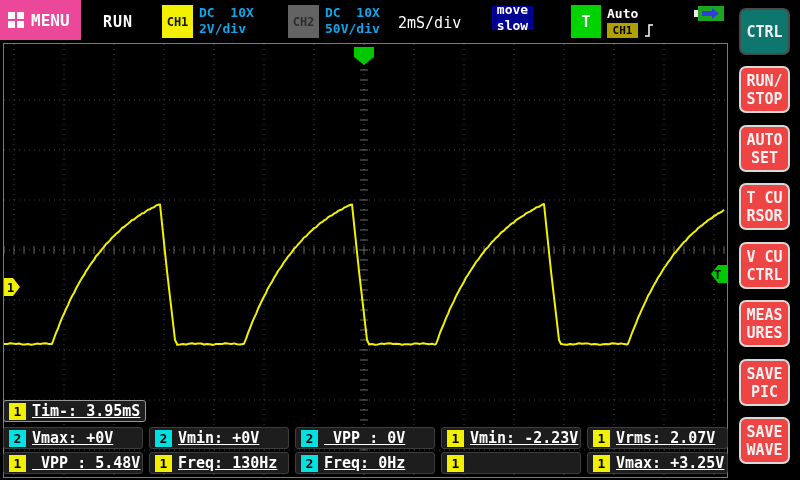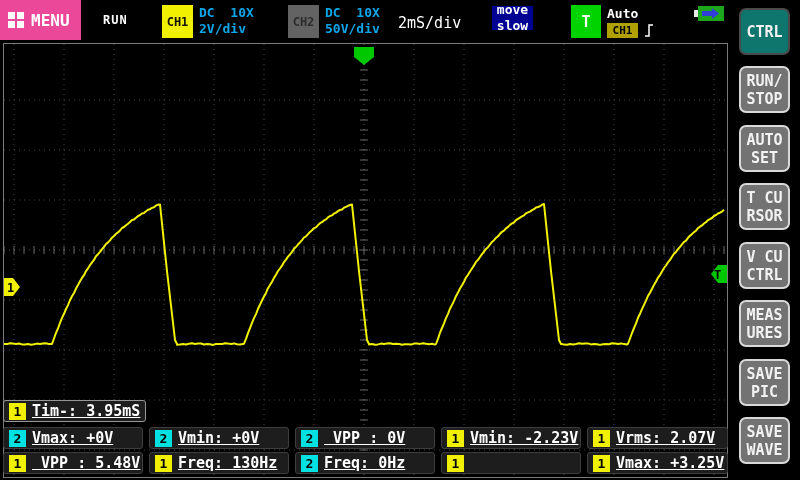--- a/index.html
+++ b/index.html
@@ -8,21 +8,21 @@
        -webkit-font-smoothing:none;}
   .abs{position:absolute;}
 
   
   #topbar{left:0;top:0;width:800px;height:43px;background:#000;}
   #menu-btn{left:0;top:0;width:81px;height:40px;background:#ec4899;
             display:flex;align-items:center;gap:7px;padding-left:8px;box-sizing:border-box;
             color:#fff;font-weight:bold;font-size:16px;cursor:pointer;}
   #menu-icon{width:16px;height:16px;display:grid;grid-template-columns:7px 7px;grid-template-rows:7px 7px;gap:2px;}
   #menu-icon span{background:#fff;}
-  #run-label{left:103px;top:13px;color:#fff;font-size:12px;font-weight:bold;letter-spacing:1px;}
+  #run-label{left:103px;top:13px;color:#fff;font-size:15px;font-weight:bold;letter-spacing:1px;}
   .chbadge{top:5px;width:31px;height:33px;display:flex;align-items:center;justify-content:center;
            font-size:12px;font-weight:bold;}
   #ch1-badge{left:162px;background:#f0f000;color:#141400;}
   #ch2-badge{left:288px;background:#636363;color:#2d2d2d;}
   .chinfo{top:5px;color:#0ea5e9;font-size:13px;font-weight:bold;line-height:16px;white-space:pre;}
   #ch1-info{left:199px;}
   #ch2-info{left:325px;}
   #timebase{left:398px;top:14px;color:#fff;font-size:15px;font-weight:normal;}
   #move-btn{left:492px;top:6px;width:41px;height:24px;background:#000092;color:#fff;
             font-size:13px;font-weight:bold;line-height:16px;text-align:center;white-space:pre-line;
@@ -33,21 +33,21 @@
   #trig-src{left:607px;top:23px;width:31px;height:15px;background:#b0a000;color:#000;
             font-size:11px;font-weight:bold;display:flex;align-items:center;justify-content:center;}
   #edge-icon{left:643px;top:22px;}
   #battery{left:694px;top:6px;}
 
   
   #screen{left:3px;top:43px;width:723px;height:433px;border:1px solid #7a7a7a;background:#000;}
 
   
   .side-btn{left:739px;width:51px;height:47px;box-sizing:border-box;
-            background:#737373;border:2px solid #d9d9d9;border-radius:7px;
+            background:#ef4444;border:2px solid #d9d9d9;border-radius:7px;
             color:#f2f2f2;font-size:15px;font-weight:bold;line-height:18px;
             display:flex;align-items:center;justify-content:center;text-align:center;
             white-space:pre-line;cursor:pointer;}
   .side-btn.active{background:#0f766e;border-color:#4a4a4a;}
 
   
   .meas{height:22px;background:#1d1d1d;border:1px solid #3e3e3e;border-radius:3px;
         box-sizing:border-box;display:flex;align-items:center;gap:6px;padding-left:5px;
         color:#fff;font-size:15px;font-weight:bold;}
   .meas.bright{border-color:#969696;}

